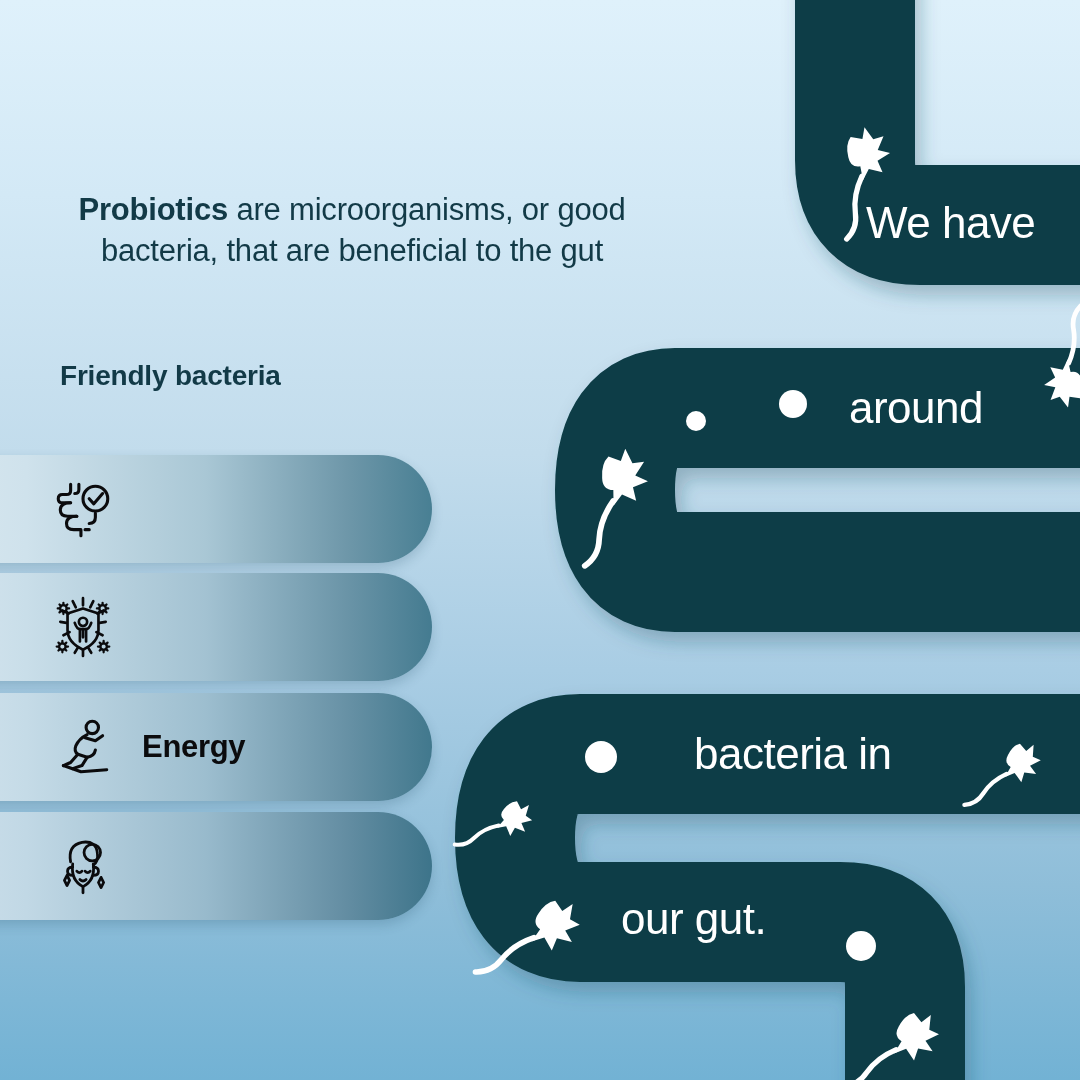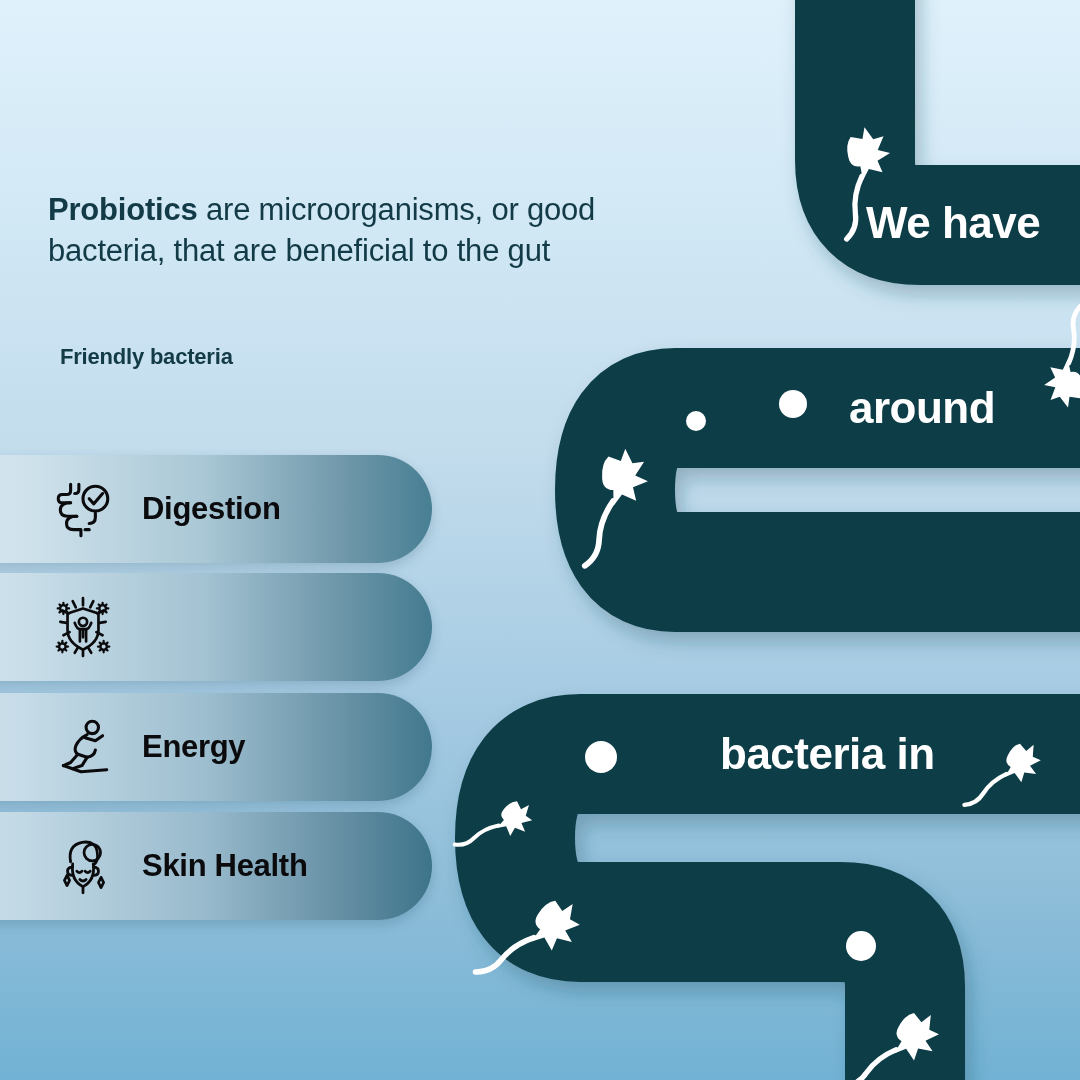--- a/index.html
+++ b/index.html
@@ -18,36 +18,37 @@
         #d3e9f6 18%,
         #c2dcec 42%,
         #a9cde4 62%,
         #8fbed9 82%,
         #72b2d4 100%);
   }
 
   
   .intro {
     position: absolute;
-    left: 48px;
+    left: 72px;
     top: 190px;
     width: 560px;
     font-size: 31px;
     line-height: 1.32;
     color: #123a47;
     letter-spacing: -0.2px;
+    text-align: center;
   }
   .intro .lead { font-weight: 700; }
 
   .subhead {
     position: absolute;
     left: 60px;
-    top: 342px;
+    top: 357px;
     width: 420px;
-    font-size: 22px;
+    font-size: 28px;
     line-height: 1.33;
     font-weight: 700;
     color: #123a47;
     letter-spacing: -0.2px;
   }
 
   
   .pill {
     position: absolute;
     left: -40px;
@@ -84,28 +85,28 @@
     left: 0;
     top: 0;
     width: 1080px;
     height: 1080px;
   }
 
   .gut-text {
     position: absolute;
     color: #ffffff;
     font-size: 44px;
-    font-weight: 700;
+    font-weight: 400;
     letter-spacing: -0.5px;
     white-space: nowrap;
   }
   .t-wehave { left: 866px; top: 198px; }
   .t-around { left: 849px; top: 383px; }
   .t-number { left: 645px; top: 548px; }
-  .t-bacteria { left: 720px; top: 729px; }
+  .t-bacteria { left: 694px; top: 729px; }
   .t-ourgut { left: 621px; top: 894px; }
 </style>
 </head>
 <body>
 
 <div id="stage">
 
   <svg id="gut" viewBox="0 0 1080 1080" aria-hidden="true">
     <defs>
       <filter id="tubeShadow" x="-20%" y="-20%" width="150%" height="150%">
@@ -164,20 +165,21 @@
       <g transform="translate(913,1043) rotate(14) scale(1.05)">
         <path d="M -6 -28 L 3 -21 L 10 -30 L 12 -16 L 22 -14 L 11 -5 L 20 3 L 6 4 L 5 16 L -5 7 L -15 14 L -11 1 Q -20 -2 -17 -12 Q -14 -24 -6 -28 Z" fill="#ffffff"></path>
         <path d="M -14 10 Q -30 22 -36 38 Q -41 52 -55 56" stroke="#ffffff" stroke-width="5" fill="none" stroke-linecap="round"></path>
       </g>
     </g>
   </svg>
 
   <div class="gut-text t-wehave">We have</div>
   <div class="gut-text t-around">around</div>
   <div class="gut-text t-bacteria">bacteria in</div>
+  <div class="gut-text t-ourgut">our gut.</div>
 
   <div class="intro">
     <span class="lead">Probiotics</span><span> are microorganisms, or good bacteria, that are beneficial to the gut</span>
   </div>
 
   <div class="subhead">
     <div>Friendly bacteria</div>
   </div>
 
   <div class="pill pill-1">
@@ -186,21 +188,20 @@
         <path d="M20 8 L20 14 Q20 18 16 18 L12 18 Q8 18 8 22 Q8 26 12 26 L20 26"></path>
         <path d="M28 8 L28 13 Q28 17 24 17"></path>
         <path d="M20 26 Q10 26 10 33 Q10 39 17 39 L26 39"></path>
         <path d="M26 39 Q16 39 16 46 Q16 52 23 52 L30 52 L30 58"></path>
         <path d="M38 46 Q44 46 44 40 L44 36"></path>
         <path d="M38 52 L34 52"></path>
         <circle cx="44" cy="22" r="12"></circle>
         <path d="M38 22 L42.5 27 L51 17"></path>
       </g>
     </svg>
-    <span class="pill-label">Digestion</span>
   </div>
 
   <div class="pill pill-2">
     <svg class="pill-icon" viewBox="0 0 64 64">
       <g fill="none" stroke="#0b0b0d" stroke-width="2.6" stroke-linecap="round" stroke-linejoin="round">
         <path d="M32 14 L47 19 L47 35 Q47 47 32 54 Q17 47 17 35 L17 19 Z"></path>
         <circle cx="32" cy="27" r="4"></circle>
         <path d="M24 28 Q26 34 29 34 L35 34 Q38 34 40 28"></path>
         <path d="M29 34 L29 46 M35 34 L35 46 M32 34 L32 42"></path>
         <path d="M32 4 L32 11 M22 7 L25 13 M42 7 L39 13 M12 16 L18 19 M52 16 L46 19 M10 27 L16 28 M54 27 L48 28 M13 40 L19 37 M51 40 L45 37 M24 57 L27 52 M40 57 L37 52 M32 60 L32 55"></path>
@@ -242,16 +243,15 @@
         <path d="M22 33 Q17 33 17 37 Q17 41 22 41"></path>
         <path d="M42 33 Q47 33 47 37 Q47 41 42 41"></path>
         <path d="M26 37 Q28.5 40 31 37"></path>
         <path d="M34 37 Q36.5 40 39 37"></path>
         <path d="M29 45 Q32 48 35 45"></path>
         <path d="M32 52 L32 58"></path>
         <path d="M14 46 L16.5 41 L19 46 L16.5 51 Z"></path>
         <path d="M47 48 L49.5 43 L52 48 L49.5 53 Z"></path>
       </g>
     </svg>
-    <span class="pill-label">Skin Health</span>
   </div>
 
 </div>
 
 </body></html>

